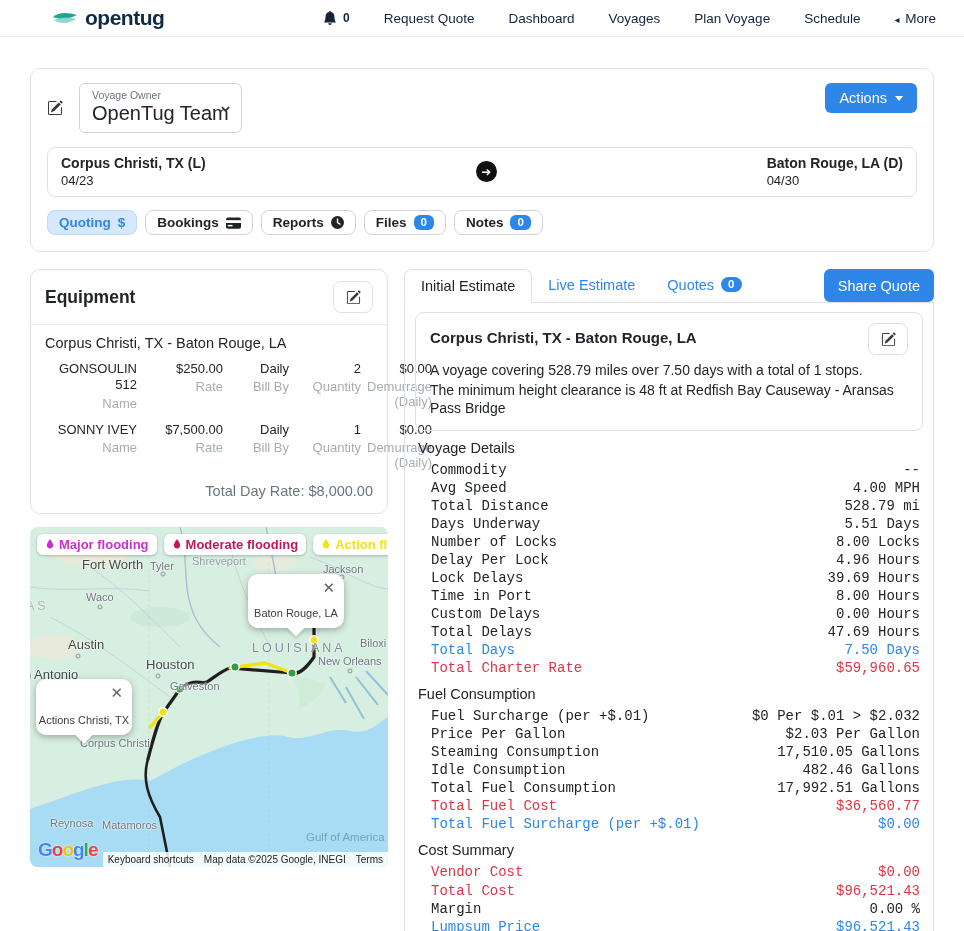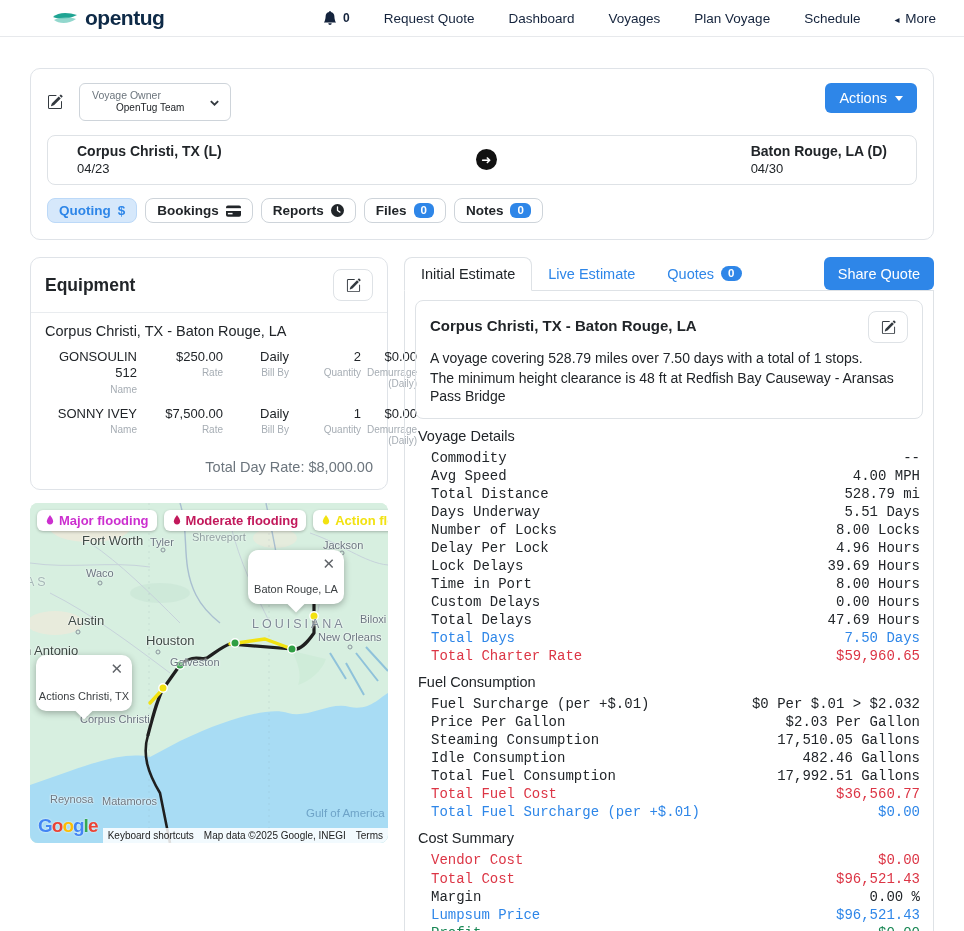--- a/index.html
+++ b/index.html
@@ -18,26 +18,26 @@
 
   .page { padding:0 30px; }
 
   
   .voyage-card { margin-top:31px; border:1px solid #dfe3e8; border-radius:10px; padding:14px 16px 16px; }
   .voyage-head { display:flex; align-items:center; gap:16px; }
   .voyage-title { font-size:25px; font-weight:bold; color:#212529; display:flex; align-items:center; gap:9px; }
   .edit-pencil { width:16px; height:16px; fill:#343a40; cursor:pointer; }
   .owner-select { border:1px solid #ced4da; border-radius:6px; padding:5px 12px 7px; position:relative; min-width:152px; cursor:pointer; }
   .owner-label { font-size:10.5px; color:#6c757d; }
-  .owner-value { font-size:10px; color:#212529; margin-top:1px;margin-left:24px; }
+  .owner-value { font-size:20px; color:#212529; margin-top:1px; }
   .owner-chevron { position:absolute; right:10px; top:50%; transform:translateY(-42%); width:11px; height:11px; stroke:#343a40; fill:none; stroke-width:2; }
   .actions-btn { margin-left:auto; background:#2e86e8; color:#ffffff; border:none; border-radius:6px; padding:7px 14px; font-size:14.5px; font-family:inherit; display:flex; align-items:center; gap:8px; cursor:pointer; align-self:flex-start; }
   .caret-down { width:0; height:0; border-left:4.5px solid transparent; border-right:4.5px solid transparent; border-top:5px solid #fff; display:inline-block; }
 
-  .route-box { margin-top:14px; border:1px solid #dee2e6; border-radius:8px; padding:7px 29px 8px; display:flex; align-items:center; }
+  .route-box { margin-top:14px; border:1px solid #dee2e6; border-radius:8px; padding:7px 13px 8px; display:flex; align-items:center; }
   .route-end { display:flex; flex-direction:column; gap:2px; }
   .route-city { font-size:14px; font-weight:bold; }
   .route-date { font-size:13px; color:#212529; }
   .route-mid { flex:1; display:flex; justify-content:center; }
   .route-arrow { width:21px; height:21px; border-radius:50%; background:#111; color:#fff; display:flex; align-items:center; justify-content:center; font-size:12px; line-height:1; }
   .route-end.right { text-align:right; align-items:flex-start; }
 
   .pill-row { margin-top:13px; display:flex; gap:8px; }
   .pill { display:flex; align-items:center; gap:7px; border:1px solid #ced4da; border-radius:8px; padding:4px 11px; font-size:13.5px; font-weight:bold; color:#212529; background:#fff; cursor:pointer; }
   .pill.active { background:#d6e8fb; border-color:#bcd9f8; color:#2e86e8; }
@@ -54,21 +54,21 @@
   
   .equip-card { border:1px solid #dfe3e8; border-radius:10px; }
   .equip-head { display:flex; align-items:center; justify-content:space-between; padding:11px 14px; border-bottom:1px solid #e9ecef; }
   .equip-title { font-size:17.5px; font-weight:600; }
   .icon-btn { width:40px; height:32px; border:1px solid #dee2e6; background:#fff; border-radius:8px; display:flex; align-items:center; justify-content:center; cursor:pointer; }
   .icon-btn svg { width:15px; height:15px; fill:#343a40; }
   .equip-body { padding:10px 14px 8px; }
   .equip-route { font-size:14.5px; margin-bottom:10px; }
   .equip-row { display:grid; grid-template-columns:92px 80px 60px 66px 1fr; column-gap:6px; margin-bottom:11px;text-align:right; }
   .cell-v { font-size:13px; color:#212529; line-height:1.25; }
-  .cell-l { font-size:10px; color:#a6adb4; margin-top:2px; }
+  .cell-l { font-size:13px; color:#a6adb4; margin-top:2px; }
   .equip-total { text-align:right; font-size:14.5px; color:#6c757d; padding:2px 0 6px; }
 
   
   .map-card { position:relative; margin-top:13px; width:358px; height:340px; border-radius:8px; overflow:hidden; background:#d7efe0; }
   .map-card svg.basemap { position:absolute; inset:0; }
   .legend { position:absolute; top:7px; left:7px; right:7px; display:flex; gap:7px; z-index:5; }
   .legend-pill { background:#fff; border-radius:6px; padding:3px 8px; font-size:13px; font-weight:bold; display:flex; align-items:center; gap:4px; box-shadow:0 1px 3px rgba(0,0,0,.25); white-space:nowrap; }
   .legend-pill svg { width:10px; height:12px; }
   .lg-major { color:#cc2fcf; } .lg-major svg { fill:#cc2fcf; }
   .lg-moderate { color:#c2185b; } .lg-moderate svg { fill:#c2185b; }
@@ -82,21 +82,21 @@
   .infowin { position:absolute; background:#fff; border-radius:10px; box-shadow:0 2px 7px rgba(0,0,0,.3); z-index:6; }
   .infowin .close-x { position:absolute; top:6px; right:9px; font-size:15px; color:#5f6368; cursor:pointer; line-height:1; }
   .infowin .iw-label { position:absolute; bottom:9px; left:0; right:0; text-align:center; font-size:11px; color:#3c4043; }
   .infowin .tail { position:absolute; left:50%; bottom:-6px; width:12px; height:12px; background:#fff; transform:translateX(-50%) rotate(45deg); box-shadow:2px 2px 3px rgba(0,0,0,.12); }
   .google-logo { position:absolute; left:8px; bottom:6px; z-index:5; font-size:19px; font-weight:bold; letter-spacing:-1px; text-shadow:0 0 2px #fff; }
   .map-attrib { position:absolute; right:0; bottom:0; z-index:5; display:flex; font-size:10px; color:#222; }
   .map-attrib span { background:rgba(255,255,255,.85); padding:2px 5px; }
 
   
   .tabrow { display:flex; align-items:stretch; border-bottom:1px solid #dee2e6; }
-  .tab { padding:8px 16px; font-size:14.5px; display:flex; align-items:center; gap:7px; cursor:pointer; }
+  .tab { padding:8px 16px; font-size:14.5px; display:flex; align-items:flex-start; gap:7px; cursor:pointer; }
   .tab.active { background:#fff; border:1px solid #dee2e6; border-bottom:1px solid #fff; border-radius:8px 8px 0 0; margin-bottom:-1px; color:#212529; }
   .tab.link { color:#2e86e8; }
   .share-btn { margin-left:auto; background:#2e86e8; color:#fff; border:none; border-radius:6px 6px 6px 6px; padding:7px 14px; font-size:14.5px; font-family:inherit; cursor:pointer; }
   .panel { border:1px solid #dee2e6; border-top:none; border-radius:0 0 10px 10px; padding:9px 10px 10px; }
   .sum-card { border:1px solid #dee2e6; border-radius:8px; padding:10px 14px 12px; }
   .sum-head { display:flex; align-items:flex-start; justify-content:space-between; }
   .sum-title { font-size:15px; font-weight:bold; padding-top:6px; }
   .sum-line { font-size:14px; margin-top:6px; line-height:1.3; }
   .sum-line + .sum-line { margin-top:2px; }
 

